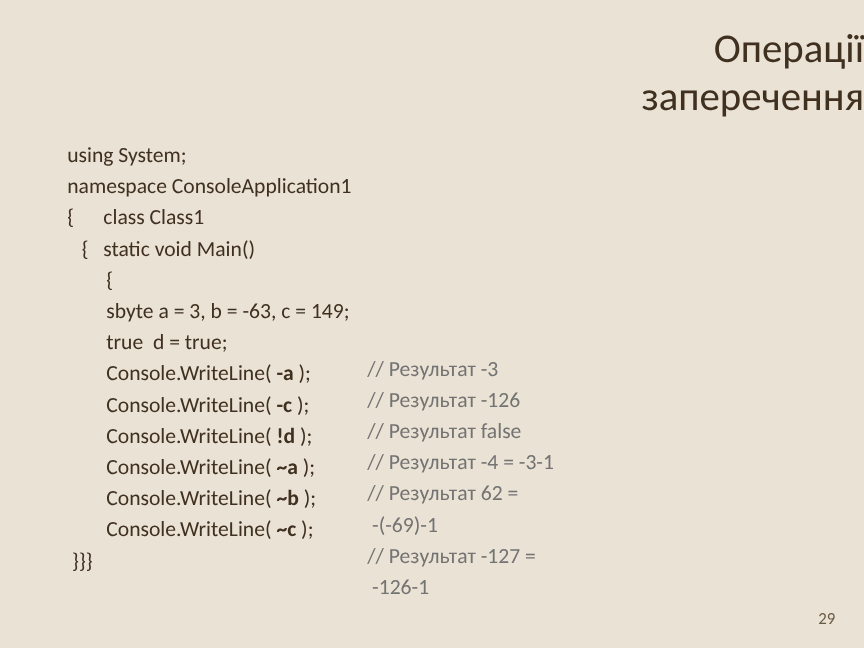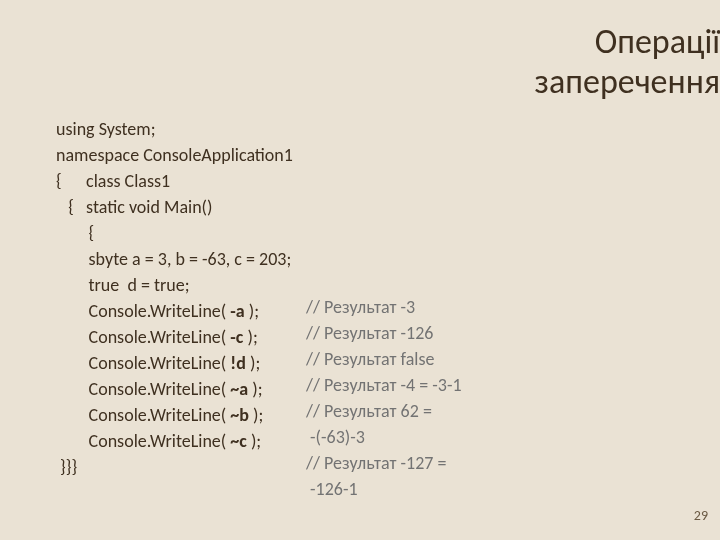--- a/index.html
+++ b/index.html
@@ -44,56 +44,56 @@
     width: 260px;
     font-size: 18px;
     line-height: 26px;
     color: #737373;
   }
   .comment-col .line {
     white-space: pre-wrap;
   }
   .pagenum {
     position: absolute;
-    right: 12px;
+    right: 24px;
     bottom: 16px;
     font-size: 14px;
     color: #6b5a44;
   }
   .b { font-weight: 600; }
 </style>
 </head>
 <body>
 
 <div class="title">
   <span>Операції</span><br>
   <span>заперечення</span>
 </div>
 
 <div class="code-col">
   <div class="line">using System;</div>
   <div class="line">namespace ConsoleApplication1</div>
   <div class="line">{      class Class1</div>
   <div class="line">   {   static void Main()</div>
   <div class="line">        {</div>
-  <div class="line">        sbyte a = 3, b = -63, c = 203;</div>
+  <div class="line">        sbyte a = 3, b = -63, c = 149;</div>
   <div class="line">        true  d = true;</div>
   <div class="line"><span>        Console.WriteLine( </span><span class="b">-a</span><span> );</span></div>
   <div class="line"><span>        Console.WriteLine( </span><span class="b">-c</span><span> );</span></div>
   <div class="line"><span>        Console.WriteLine( </span><span class="b">!d</span><span> );</span></div>
   <div class="line"><span>        Console.WriteLine( </span><span class="b">~a</span><span> );</span></div>
   <div class="line"><span>        Console.WriteLine( </span><span class="b">~b</span><span> );</span></div>
   <div class="line"><span>        Console.WriteLine( </span><span class="b">~c</span><span> );</span></div>
   <div class="line"> }}}</div>
 </div>
 
 <div class="comment-col">
   <div class="line">// Результат -3</div>
   <div class="line">// Результат -126</div>
   <div class="line">// Результат false</div>
   <div class="line">// Результат -4 = -3-1</div>
   <div class="line">// Результат 62 =</div>
-  <div class="line"> -(-63)-3</div>
+  <div class="line"> -(-69)-1</div>
   <div class="line">// Результат -127 =</div>
   <div class="line"> -126-1</div>
 </div>
 
 <div class="pagenum">29</div>
 
 </body></html>

